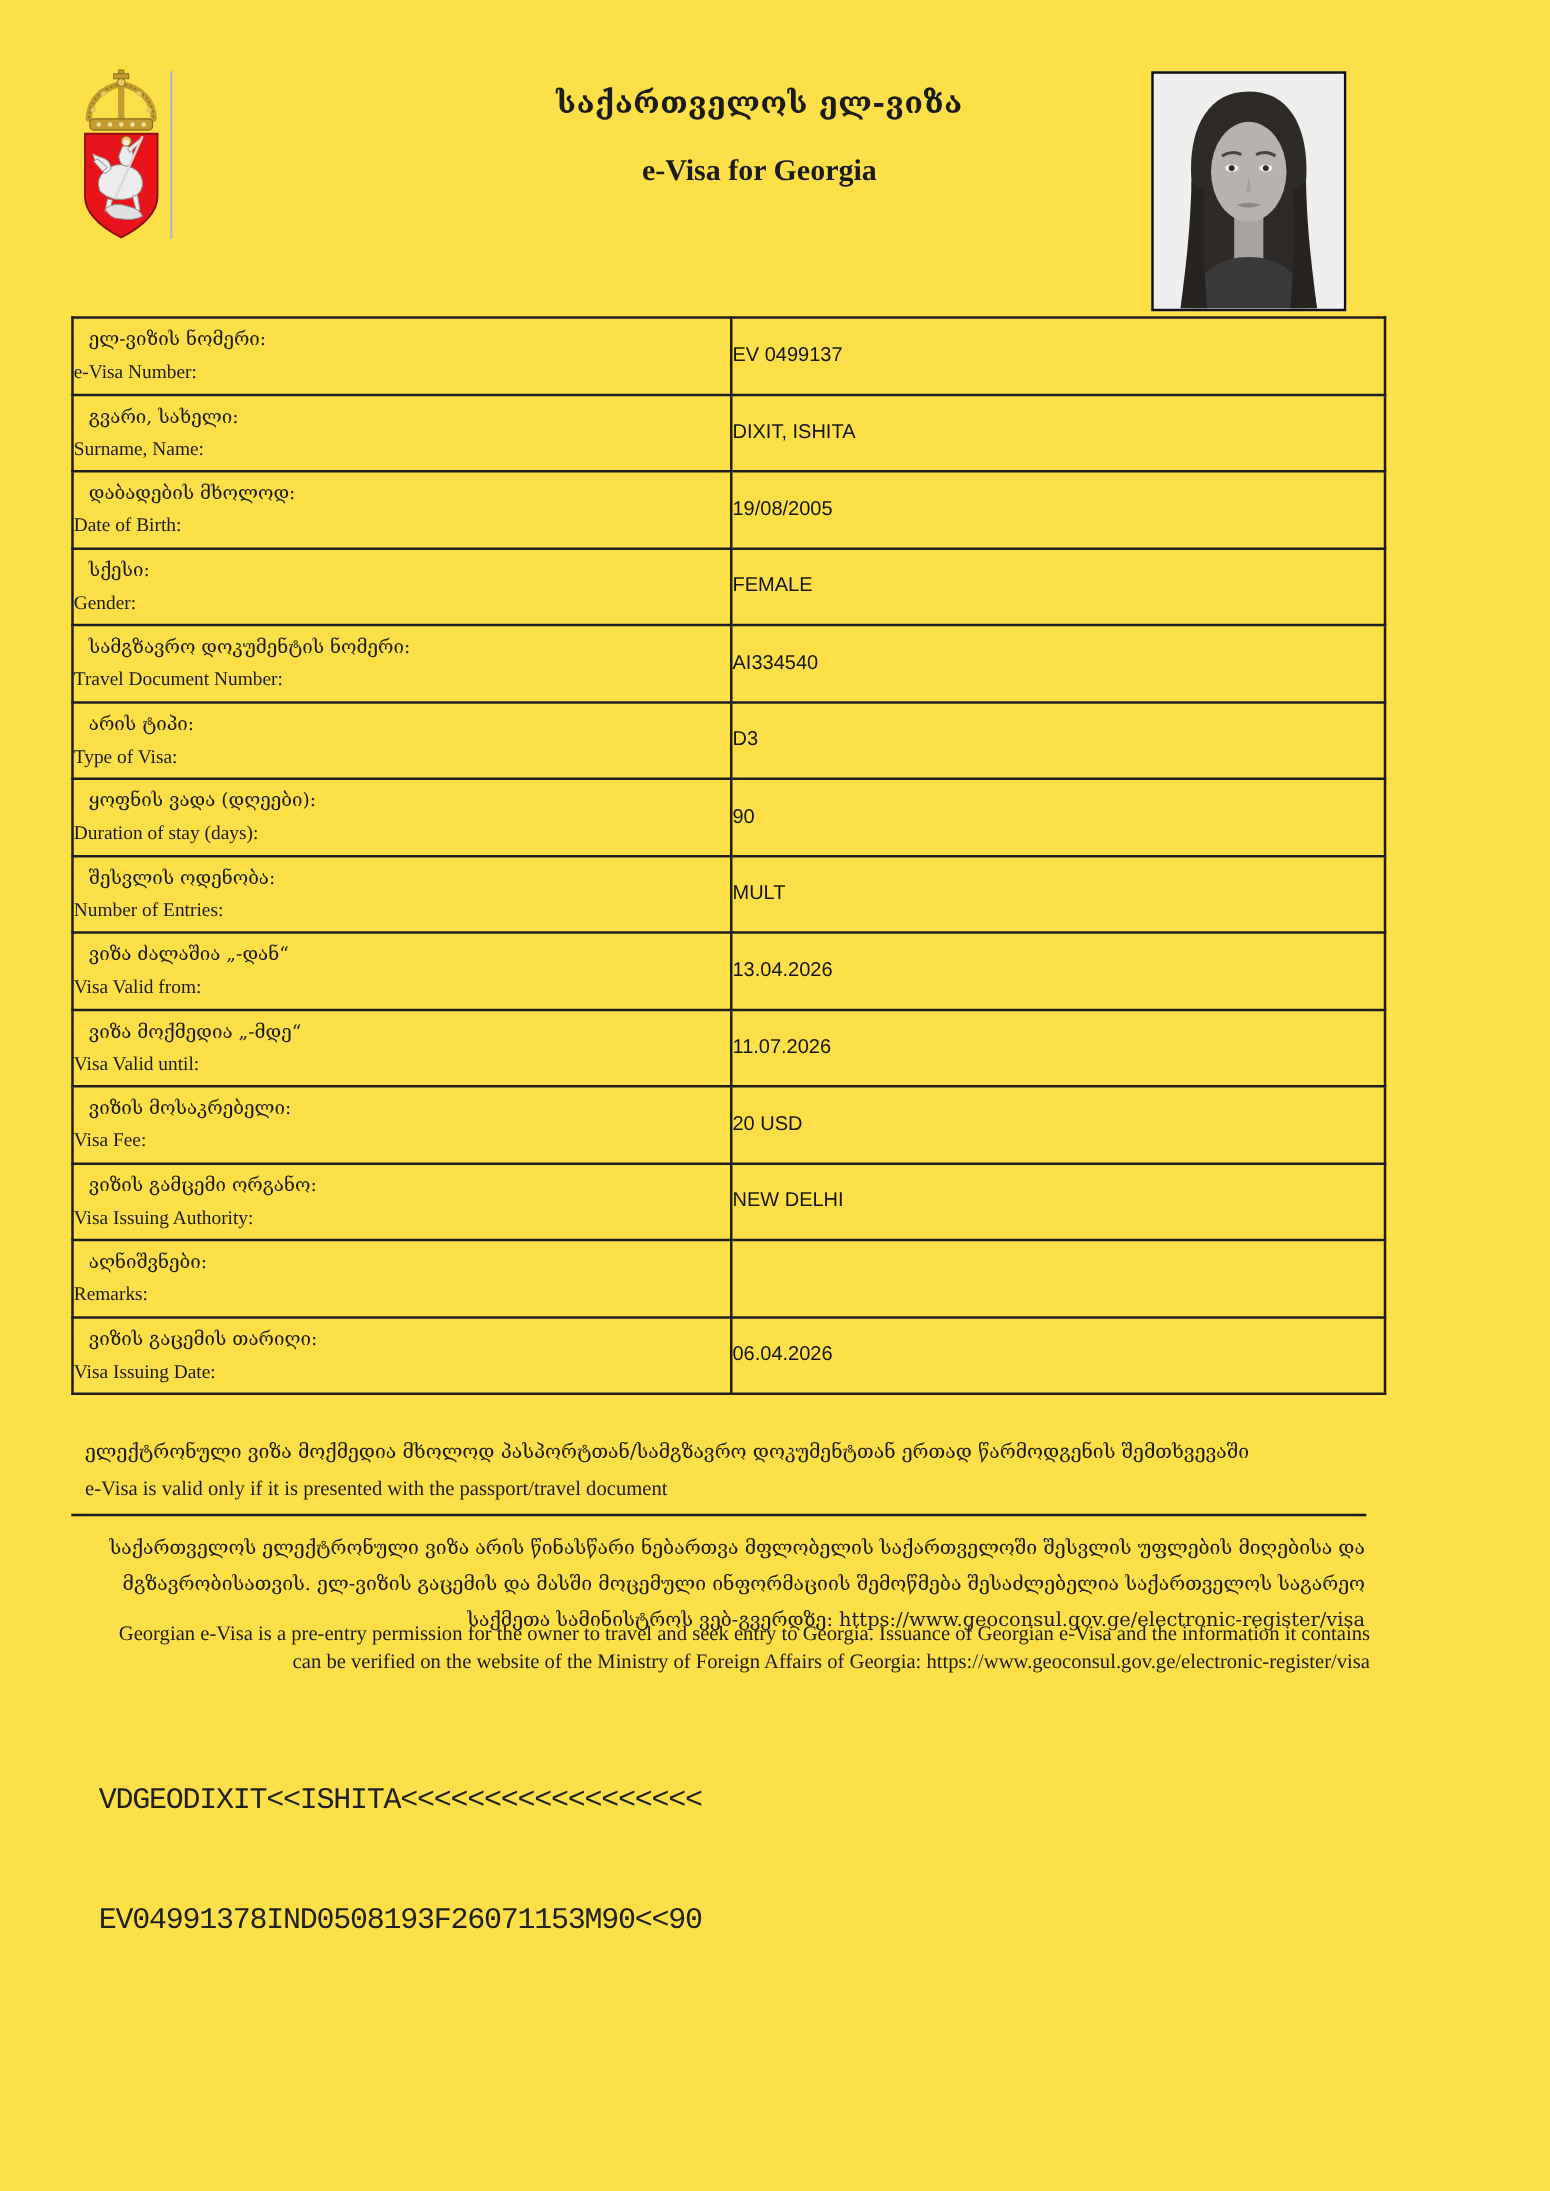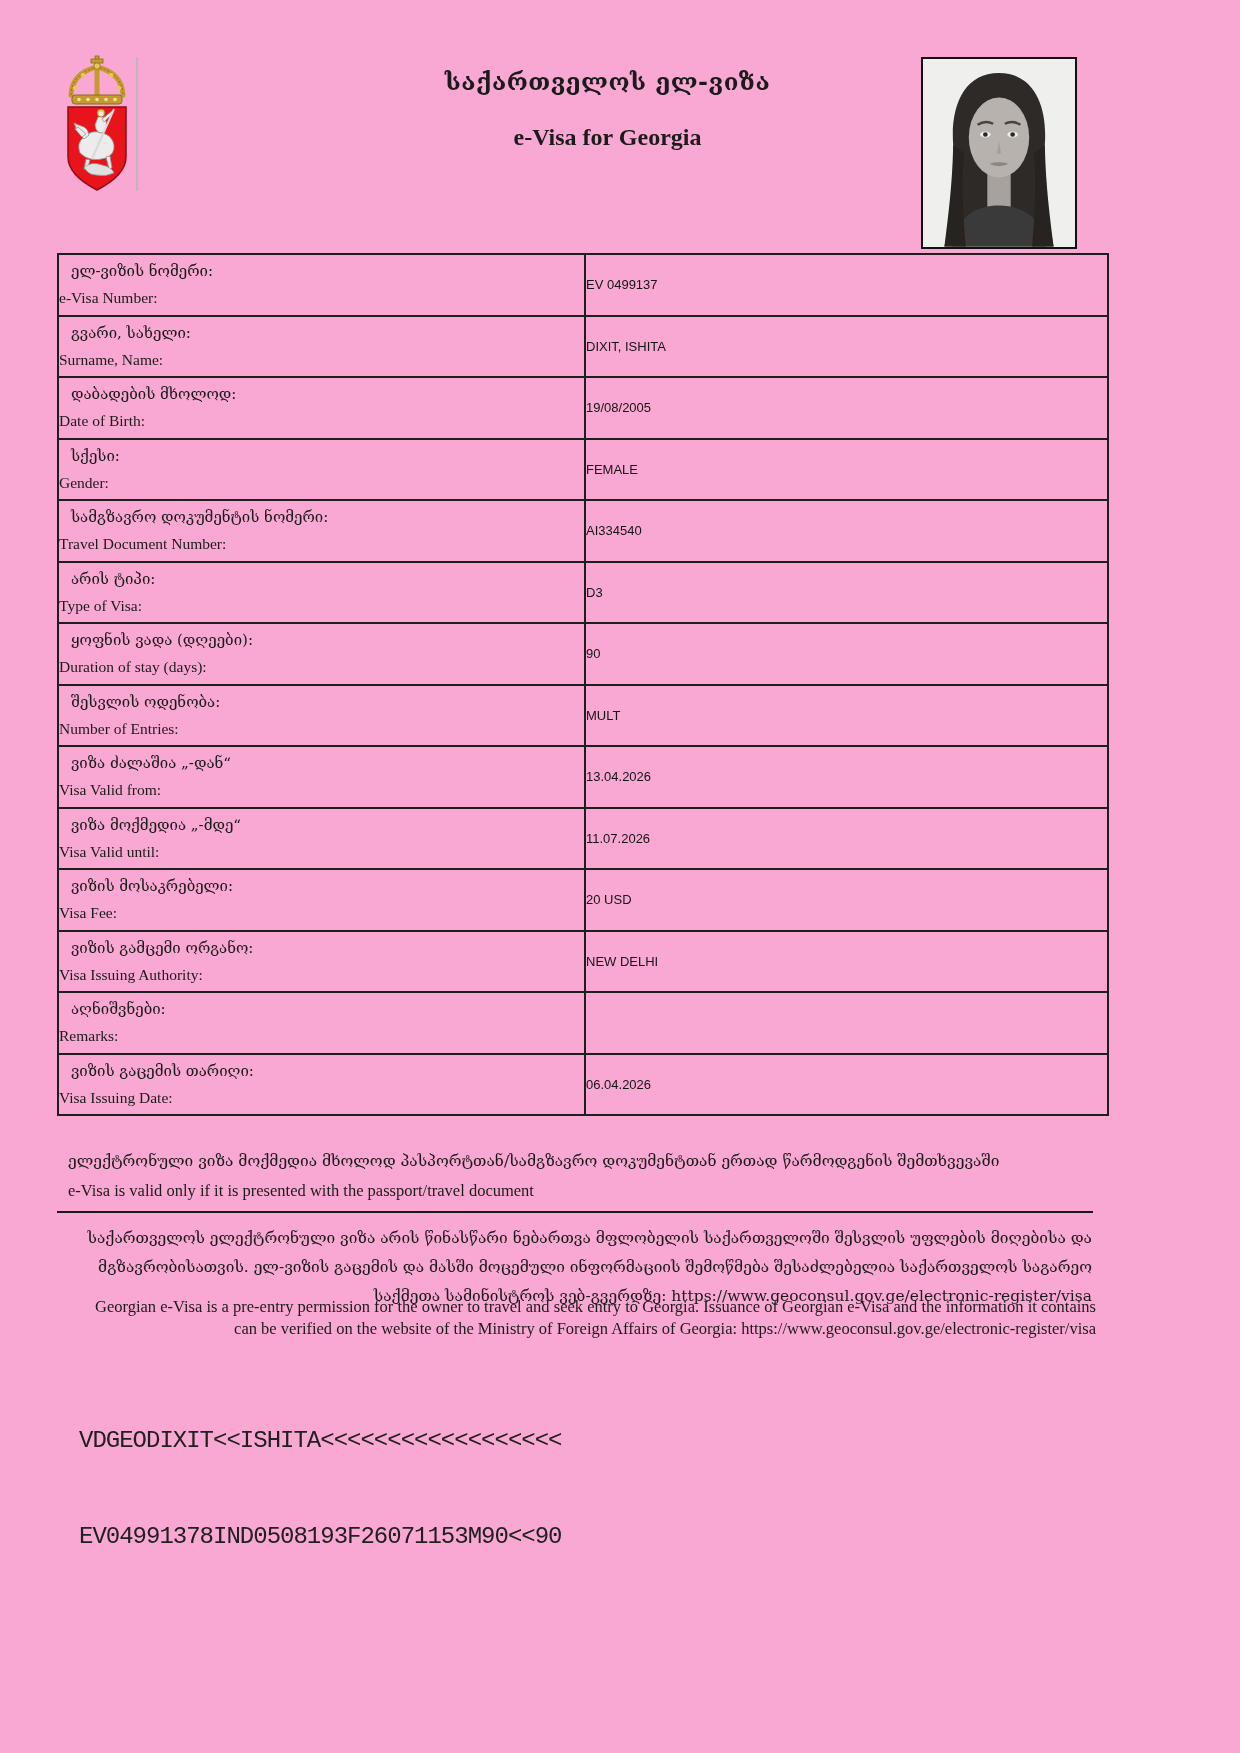--- a/index.html
+++ b/index.html
@@ -1,19 +1,19 @@
 <!DOCTYPE html>
 <html><head>
 <meta charset="utf-8">
 <style>
   html,body{margin:0;padding:0;background:#ffffff;}
   .page{
     position:relative;
     width:1240px;height:1753px;
-    background:#f9a8d4;
+    background:#fde047;
     font-family:"Liberation Serif","DejaVu Serif",serif;
     color:#1b1b1b;
     overflow:hidden;
   }
   
   .emblem{position:absolute;left:62px;top:55px;width:70px;height:138px;}
   .emblem-divider{position:absolute;left:136px;top:57px;width:2px;height:134px;background:#b9b9b9;}
   .titles{position:absolute;left:135px;top:66px;width:945px;text-align:center;}
   .title-ka{
     font-family:"DejaVu Serif","DejaVu Sans",serif;
@@ -43,21 +43,21 @@
   .lbl-ka{
     font-family:"DejaVu Serif","DejaVu Sans",sans-serif;
     font-size:15px;line-height:27px;padding-left:12px;
   }
   .lbl-en{
     font-family:"Liberation Serif","DejaVu Serif",serif;
     font-size:15.5px;line-height:26px;
   }
   td.cell-value{
     font-family:"Liberation Sans","DejaVu Sans",sans-serif;
-    font-size:13px;padding-left:21px;color:#141414;border-radius:14px;
+    font-size:16px;padding-left:21px;color:#141414;border-radius:14px;
   }
   
   .note-ka{
     position:absolute;left:68px;top:1148px;width:1026px;
     font-family:"DejaVu Serif","DejaVu Sans",sans-serif;
     font-size:15.5px;line-height:26px;
   }
   .note-en{
     position:absolute;left:68px;top:1180px;width:1026px;
     font-family:"Liberation Serif","DejaVu Serif",serif;

